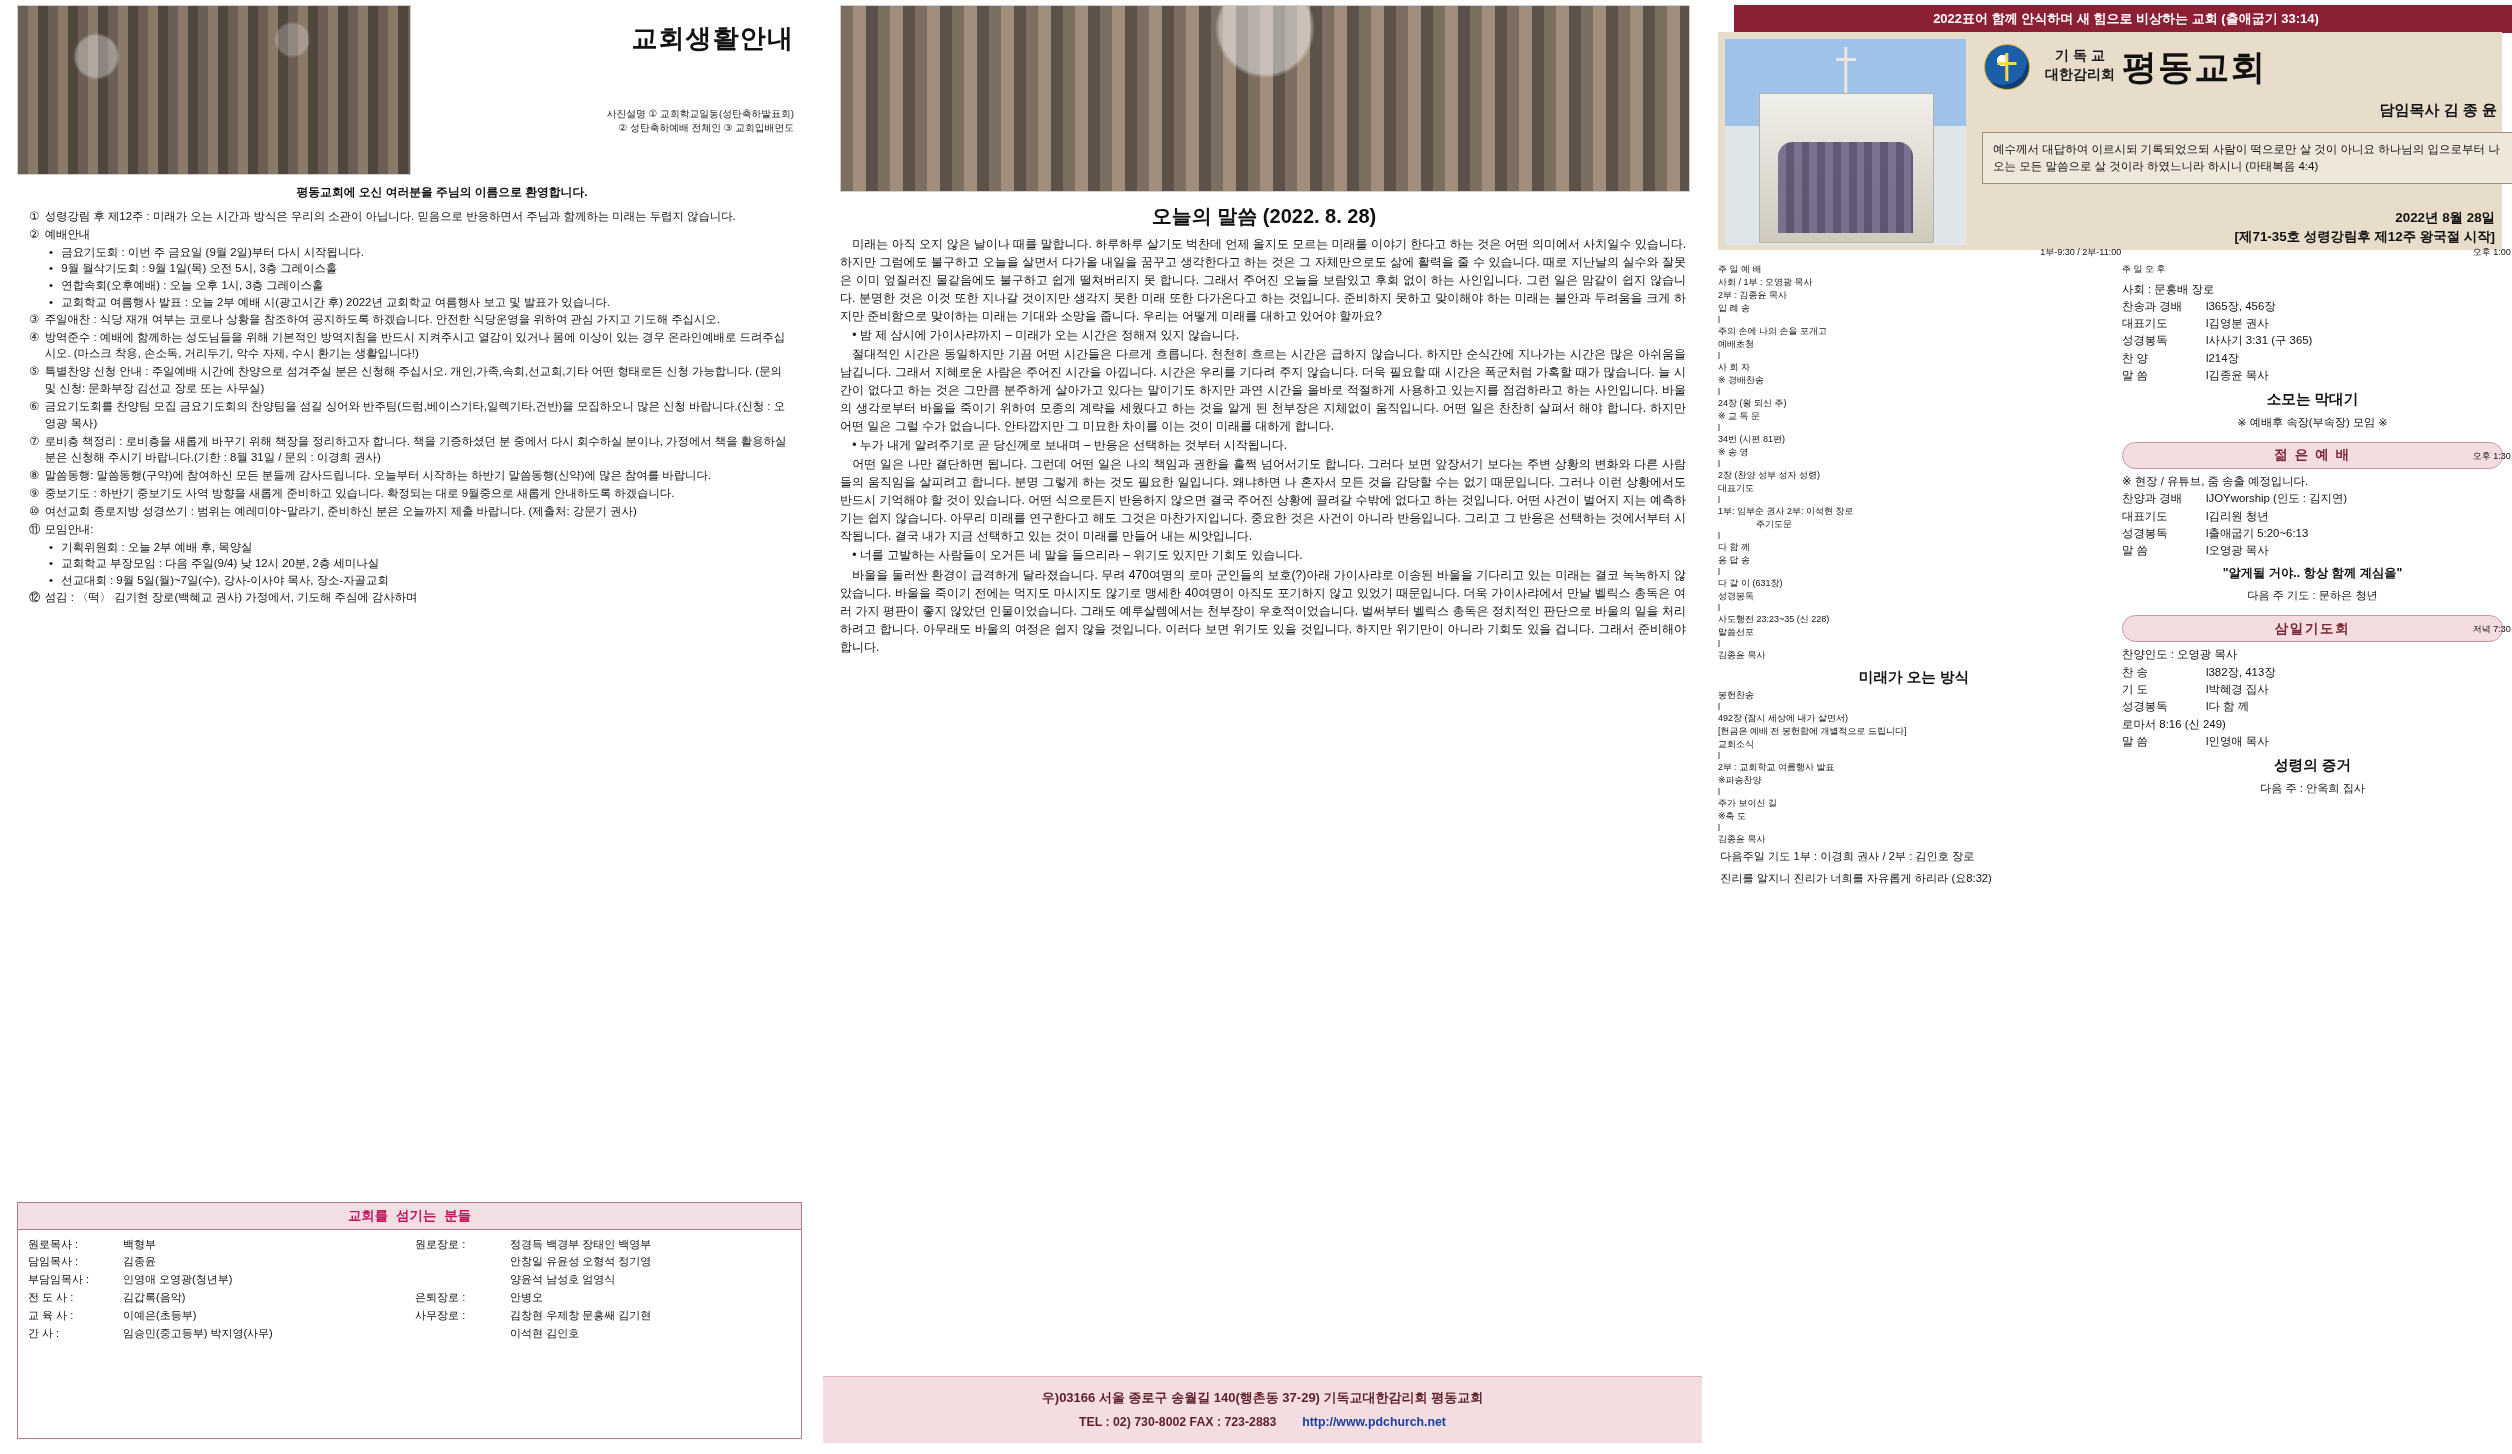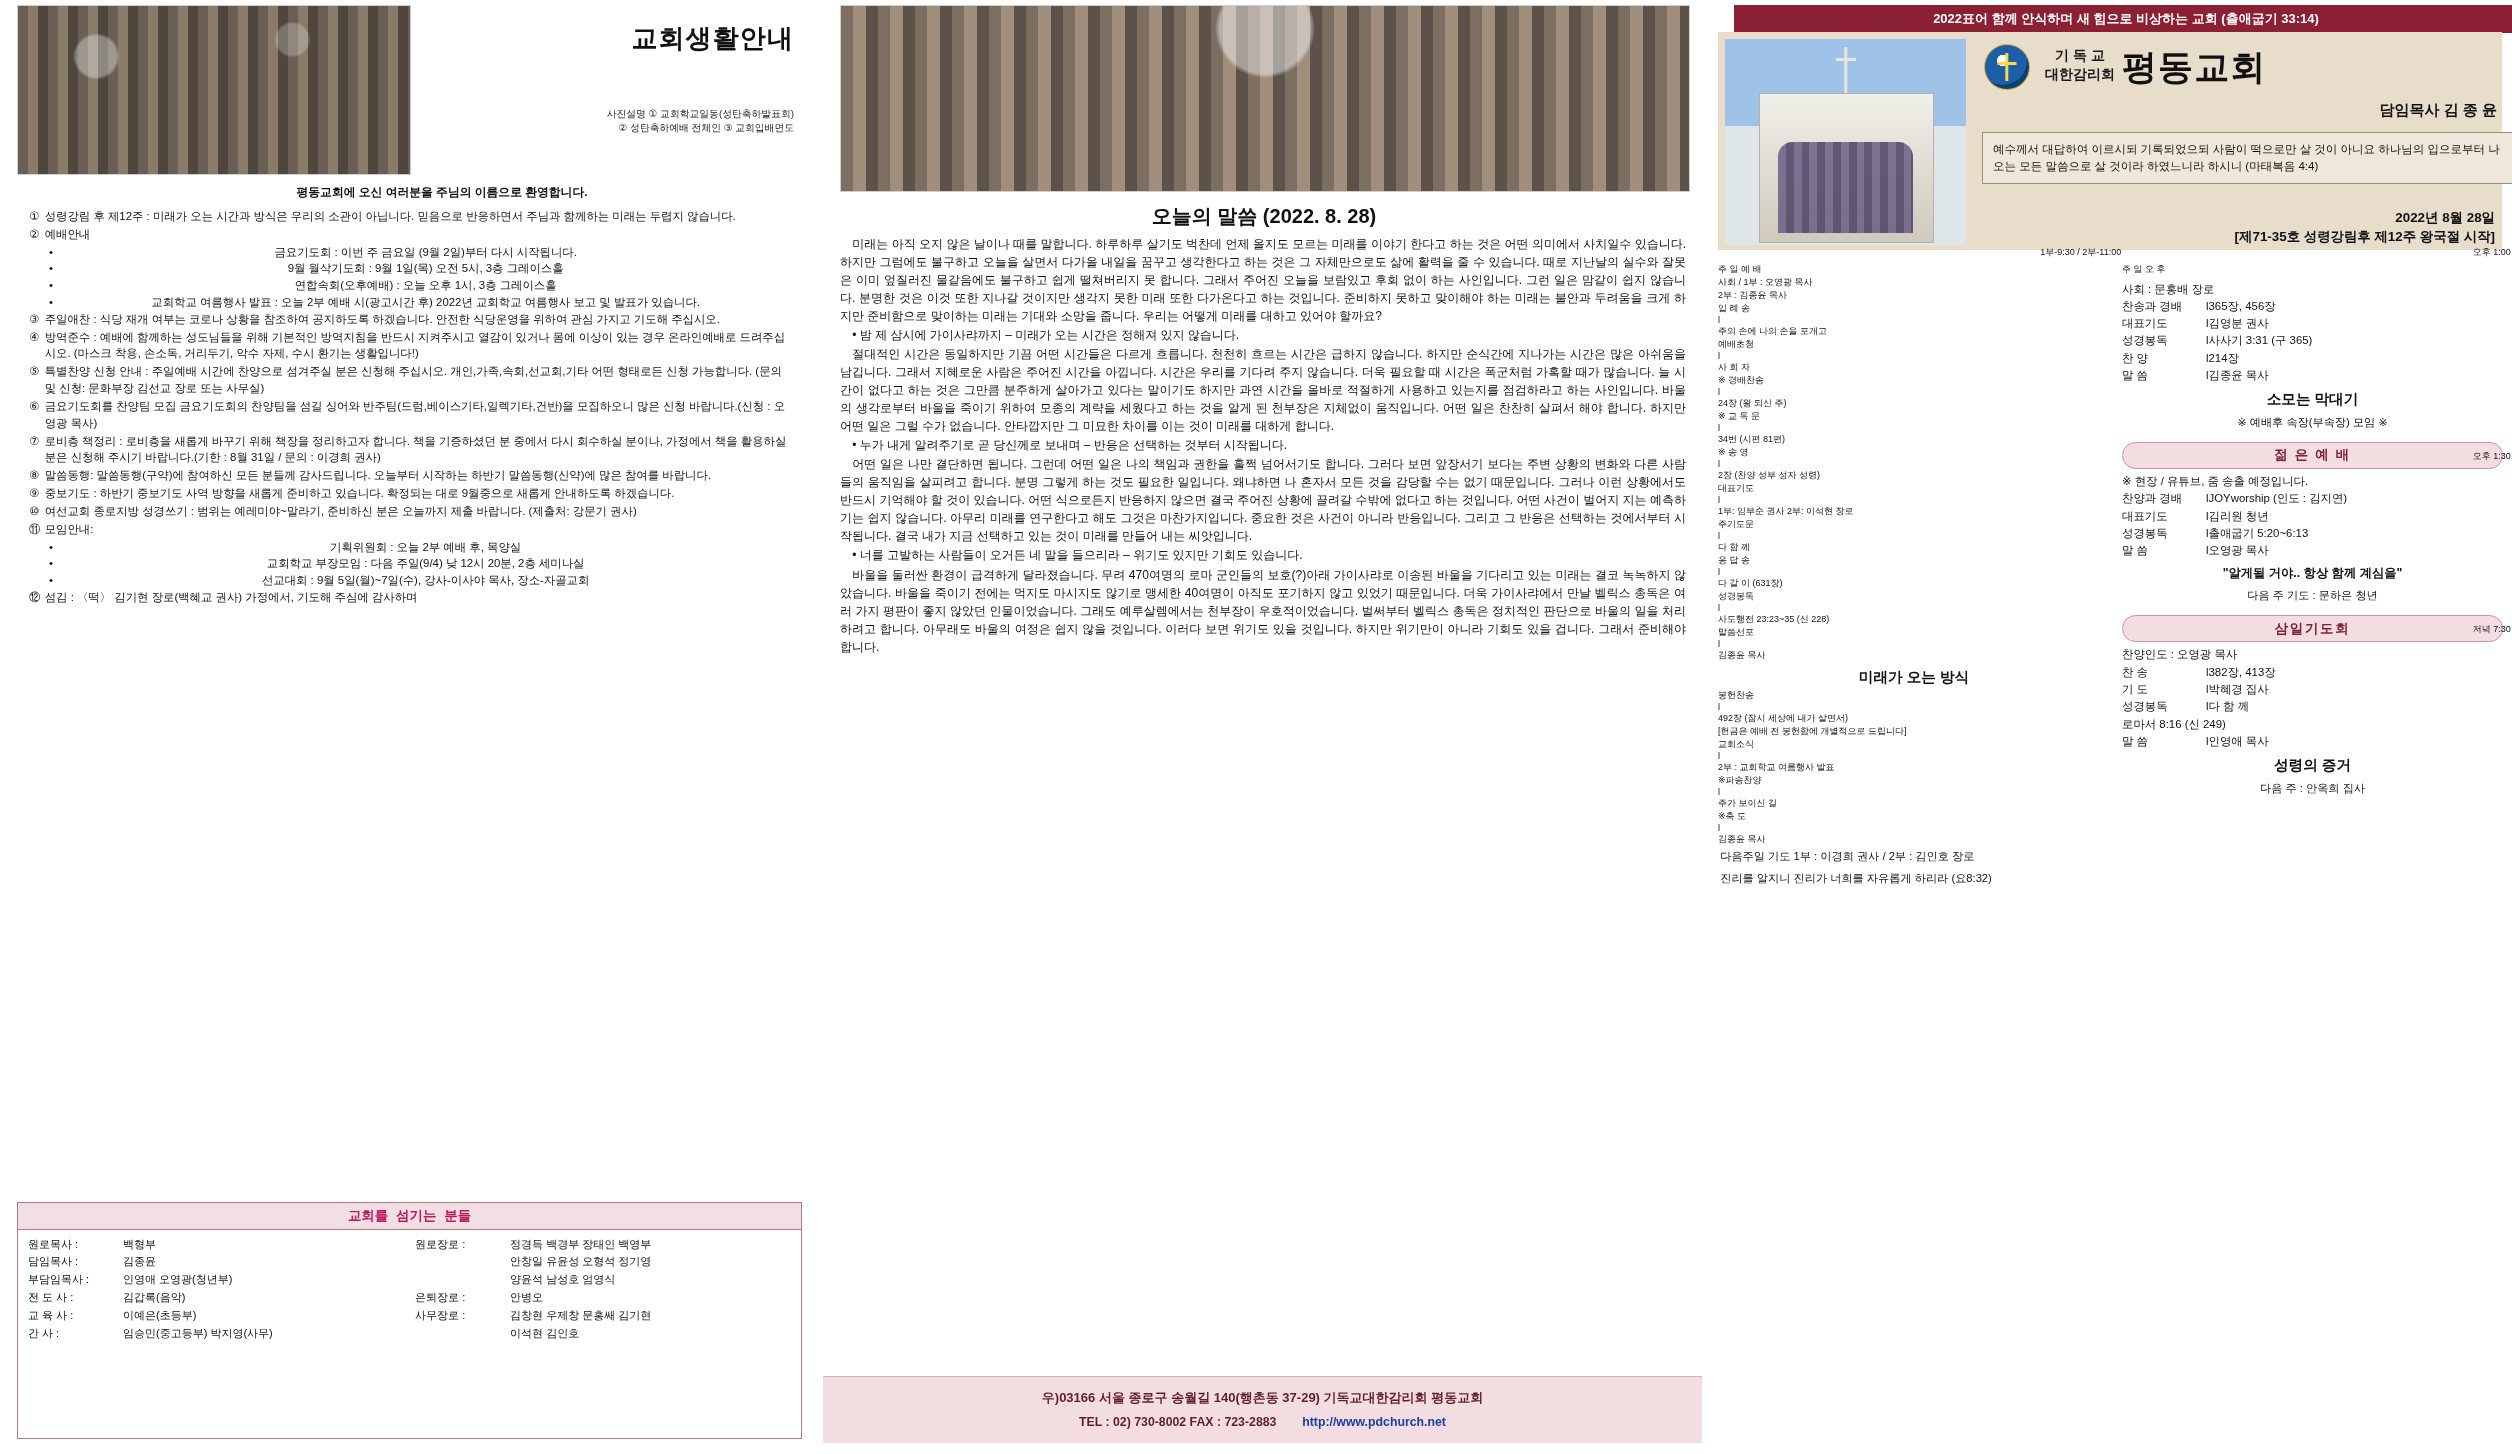--- a/index.html
+++ b/index.html
@@ -29,21 +29,21 @@
   }
   .l-title{position:absolute;left:425px;top:21px;width:369px;text-align:right;font-size:26px;font-weight:bold;letter-spacing:1.1px;}
   .l-subcap{position:absolute;left:425px;top:59px;width:369px;text-align:right;font-size:9.8px;line-height:1.45;color:#222;margin-top:48px;}
   .l-welcome{position:absolute;left:106px;top:185px;width:672px;font-size:11.8px;font-weight:bold;text-align:center;}
   .l-body{position:absolute;left:29px;top:208px;width:761px;font-size:11.4px;line-height:1.47;}
   .l-body .item{margin-bottom:1.1px;display:flex;}
   .l-body .num{width:15.7px;flex:0 0 15.7px;}
   .l-body .txt{flex:1;}
   .l-body .sub{margin-left:20px;display:flex;}
   .l-body .sub .bul{width:12.3px;flex:0 0 12.3px;}
-  .l-body .sub .stx{flex:1;text-align:center;}
+  .l-body .sub .stx{flex:1;}
 
   
   .srv-box{position:absolute;left:17px;top:1202px;width:783px;height:235px;border:1.1px solid #b07a86;background:#fff;}
   .srv-head{height:26px;background:#f2dfe3;border-bottom:1.1px solid #b07a86;display:flex;align-items:center;justify-content:center;font-size:13.4px;font-weight:bold;color:#be185d;font-family:Liberation Mono, monospace;}
   .srv-cols{display:flex;padding:5.6px 10px 0 10px;font-size:11px;line-height:1.62;}
   .srv-col{flex:1;}
   .srv-col.right{padding-left:11.2px;}
   .srv-row{display:flex;}
   .srv-row .k{width:95px;flex:0 0 95px;}
   .srv-row .v{flex:1;}
@@ -340,21 +340,21 @@
           <div class="k" style="flex: 0 0 112px; width: 112px;">※ 송      영</div>
           <div class="sep">l</div>
           <div class="v">2장 (찬양 성부 성자 성령)</div>
         </div>
         <div class="row">
           <div class="k" style="flex: 0 0 112px; width: 112px;">대표기도</div>
           <div class="sep">l</div>
           <div class="v">1부: 임부순 권사  2부: 이석현 장로</div>
         </div>
         <div class="row">
-          <div class="k" style="flex: 0 0 112px; width: 112px;">주기도문</div>
+          <div class="k" style="flex: 0 0 112px; width: 112px; text-align: center;">주기도문</div>
           <div class="sep">l</div>
           <div class="v">다 함 께</div>
         </div>
         <div class="row">
           <div class="k" style="flex: 0 0 112px; width: 112px;">응 답 송</div>
           <div class="sep">l</div>
           <div class="v">다 같 이 (631장)</div>
         </div>
         <div class="row">
           <div class="k" style="flex: 0 0 112px; width: 112px;">성경봉독</div>

